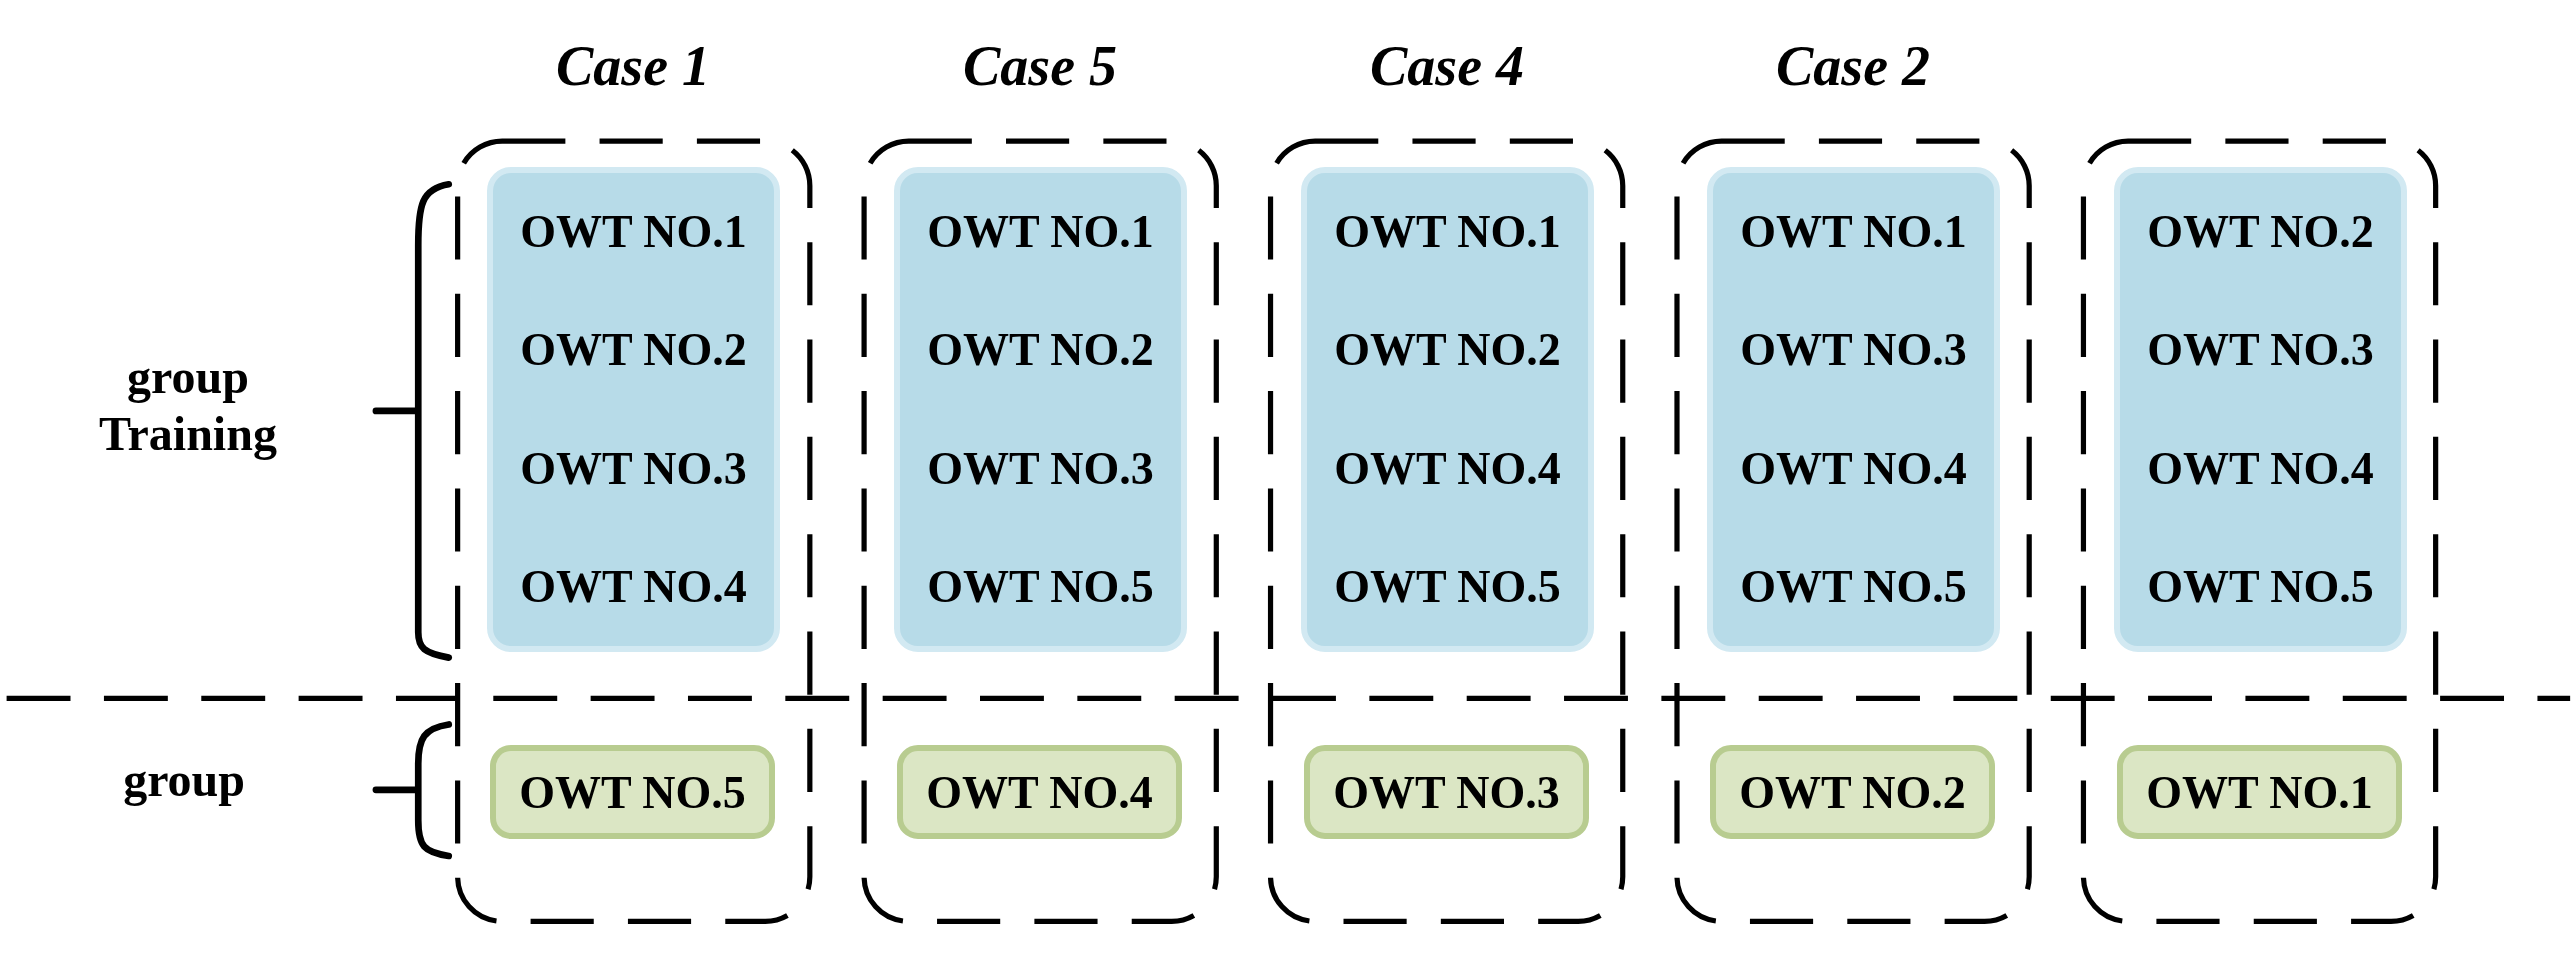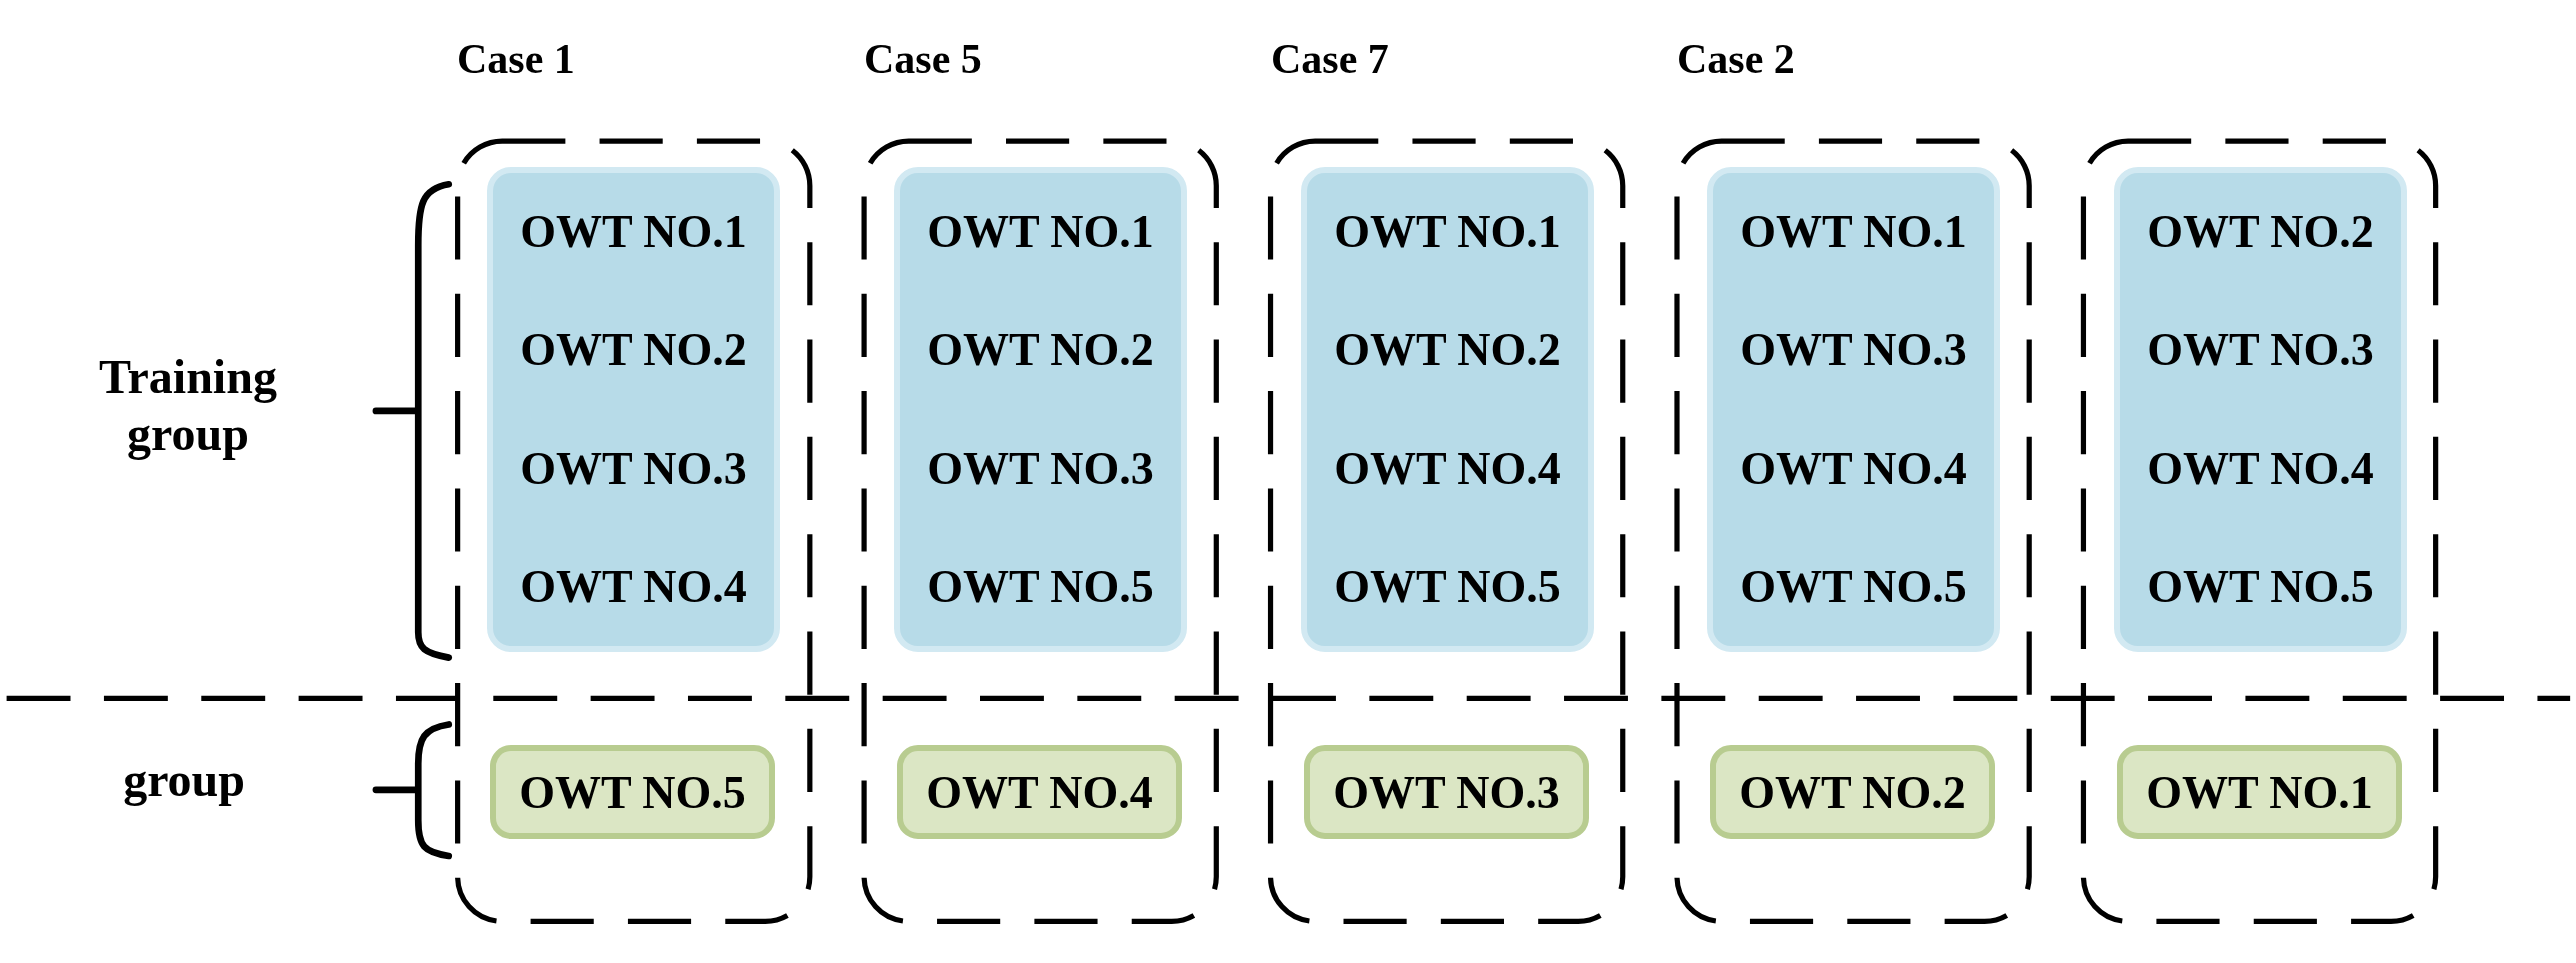--- a/index.html
+++ b/index.html
@@ -25,25 +25,26 @@
     top:0;
     width:352px;
     height:963px;
   }
   .c1{left:457px}.c2{left:864px}.c3{left:1271px}.c4{left:1677px}.c5{left:2084px}
   .case-title{
     position:absolute;
     top:36px;
     left:0;
     width:100%;
-    text-align:left;
-    font-size:42px;
+    text-align:center;
+    font-size:56px;
     font-weight:bold;
     line-height:1.1;
     white-space:nowrap;
+    font-style:italic;
   }
   .train-box{
     position:absolute;
     left:30px;
     top:167px;
     width:293px;
     height:485px;
     box-sizing:border-box;
     background:#b7dbe8;
     border:6px solid #d2e9f2;
@@ -107,22 +108,22 @@
     <rect class="frame" x="1162" y="190" width="474" height="1050" rx="60"></rect>
     <rect class="frame" x="1709" y="190" width="474" height="1050" rx="60"></rect>
     <rect class="frame" x="2256" y="190" width="474" height="1050" rx="60"></rect>
     <rect class="frame" x="2803" y="190" width="474" height="1050" rx="60"></rect>
     <line class="divider" x1="8" y1="940" x2="3458" y2="940"></line>
     <path class="brace" d="M603 248 C567 254 562 275 562 330 L562 851 C562 872 570 879 603 885 M562 553 L505 553"></path>
     <path class="brace" d="M603 975 C570 980 562 994 562 1028 L562 1104 C562 1139 570 1147 603 1152 M562 1063 L505 1063"></path>
   </svg>
 
   <div class="side-label label-training">
+    <span>group</span>
     <span>Training</span>
-    <span>group</span>
   </div>
 
   <div class="side-label label-verification">
     <span>group</span>
   </div>
 
   <div class="case c1">
     <div class="case-title">Case 1</div>
     <div class="train-box">
       <div class="owt-row">OWT NO.1</div>
@@ -138,21 +139,21 @@
     <div class="train-box">
       <div class="owt-row">OWT NO.1</div>
       <div class="owt-row">OWT NO.2</div>
       <div class="owt-row">OWT NO.3</div>
       <div class="owt-row">OWT NO.5</div>
     </div>
     <div class="verif-box">OWT NO.4</div>
   </div>
 
   <div class="case c3">
-    <div class="case-title">Case 7</div>
+    <div class="case-title">Case 4</div>
     <div class="train-box">
       <div class="owt-row">OWT NO.1</div>
       <div class="owt-row">OWT NO.2</div>
       <div class="owt-row">OWT NO.4</div>
       <div class="owt-row">OWT NO.5</div>
     </div>
     <div class="verif-box">OWT NO.3</div>
   </div>
 
   <div class="case c4">

